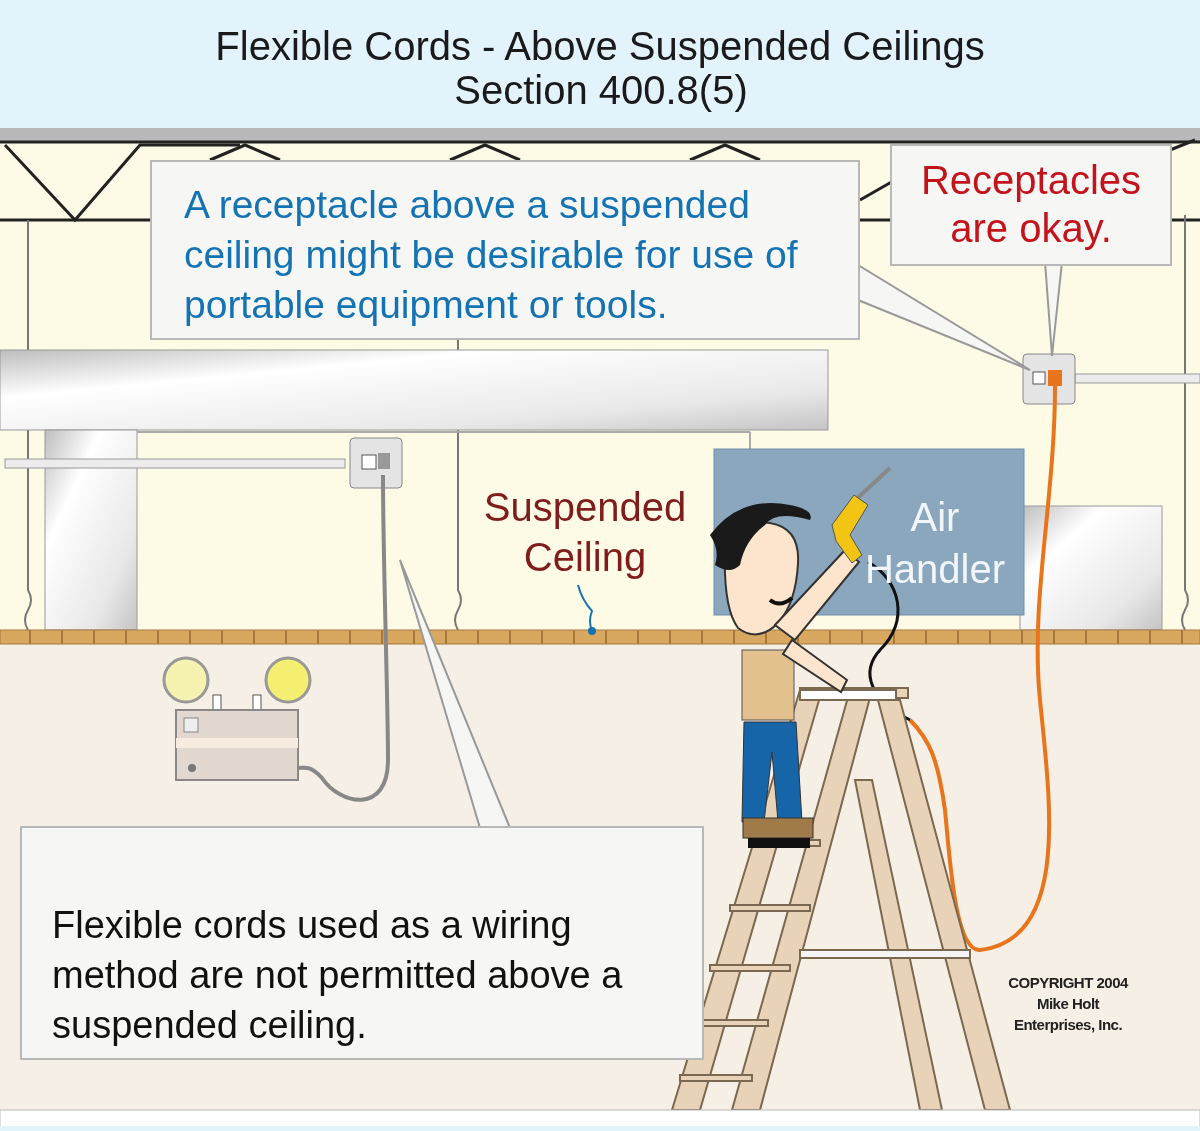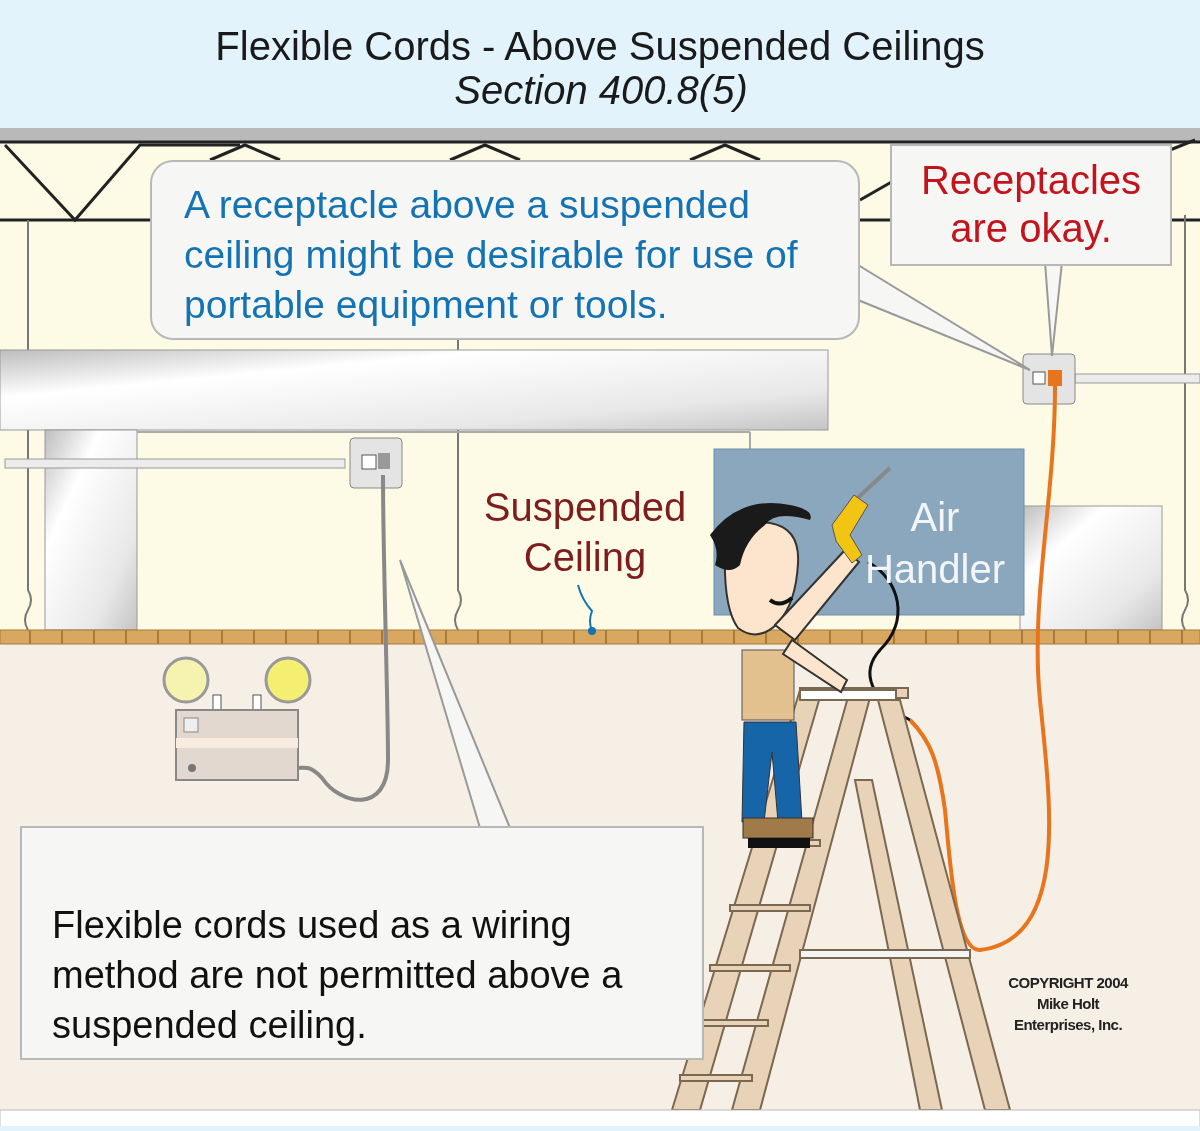--- a/index.html
+++ b/index.html
@@ -1,22 +1,22 @@
 <!DOCTYPE html>
 <html><head>
 <meta charset="utf-8">
 <style>
   html,body{margin:0;padding:0;}
   body{width:1200px;height:1131px;overflow:hidden;background:#f5efe6;font-family:"Liberation Sans",sans-serif;position:relative;}
   .header{position:absolute;left:0;top:0;width:1200px;height:128px;background:#e2f3fc;text-align:center;}
   .title{position:absolute;left:0;right:0;top:24px;font-size:40px;color:#1a1a1a;}
-  .subtitle{position:absolute;left:2px;right:0;top:68px;font-size:40px;font-style:italic;color:#1a1a1a;}
+  .subtitle{position:absolute;left:2px;right:0;top:68px;font-size:40px;color:#1a1a1a;}
   svg.scene{position:absolute;left:0;top:0;}
   .callout{position:absolute;background:#f6f6f4;border:2px solid #b8b8b8;box-sizing:border-box;}
-  .c-blue{left:150px;top:160px;width:710px;height:180px;border-radius:23px;}
+  .c-blue{left:150px;top:160px;width:710px;height:180px;}
   .c-blue .txt{position:absolute;left:32px;top:18px;font-size:39px;line-height:50px;color:#1473b3;}
   .c-red{left:890px;top:144px;width:282px;height:122px;text-align:center;}
   .c-red .txt{padding-top:10px;font-size:40px;line-height:48px;color:#c3141e;}
   .c-viol{left:20px;top:826px;width:684px;height:234px;}
   .c-viol .head{position:absolute;left:0;right:0;top:16px;text-align:center;font-size:39px;color:#c3141e;}
   .c-viol .body{position:absolute;left:30px;top:72px;font-size:38px;line-height:50px;color:#111;}
   .label-ceiling{position:absolute;left:470px;top:482px;width:230px;text-align:center;font-size:40px;line-height:50px;color:#7f1d1d;}
   .label-air{position:absolute;left:860px;top:465px;width:150px;text-align:center;font-size:40px;line-height:52px;color:#f2f6fa;margin-top:26px;}
   .copyright{position:absolute;left:968px;top:972px;width:200px;text-align:center;font-size:15px;line-height:21px;color:#222;font-weight:bold;letter-spacing:-0.5px;}
 </style>

